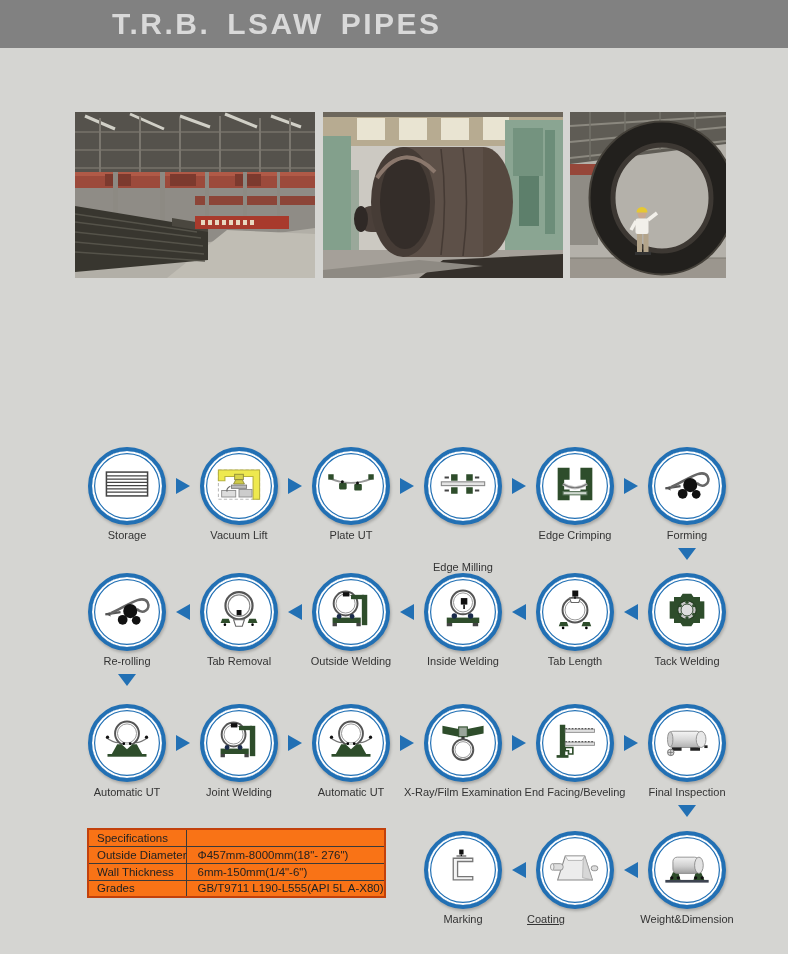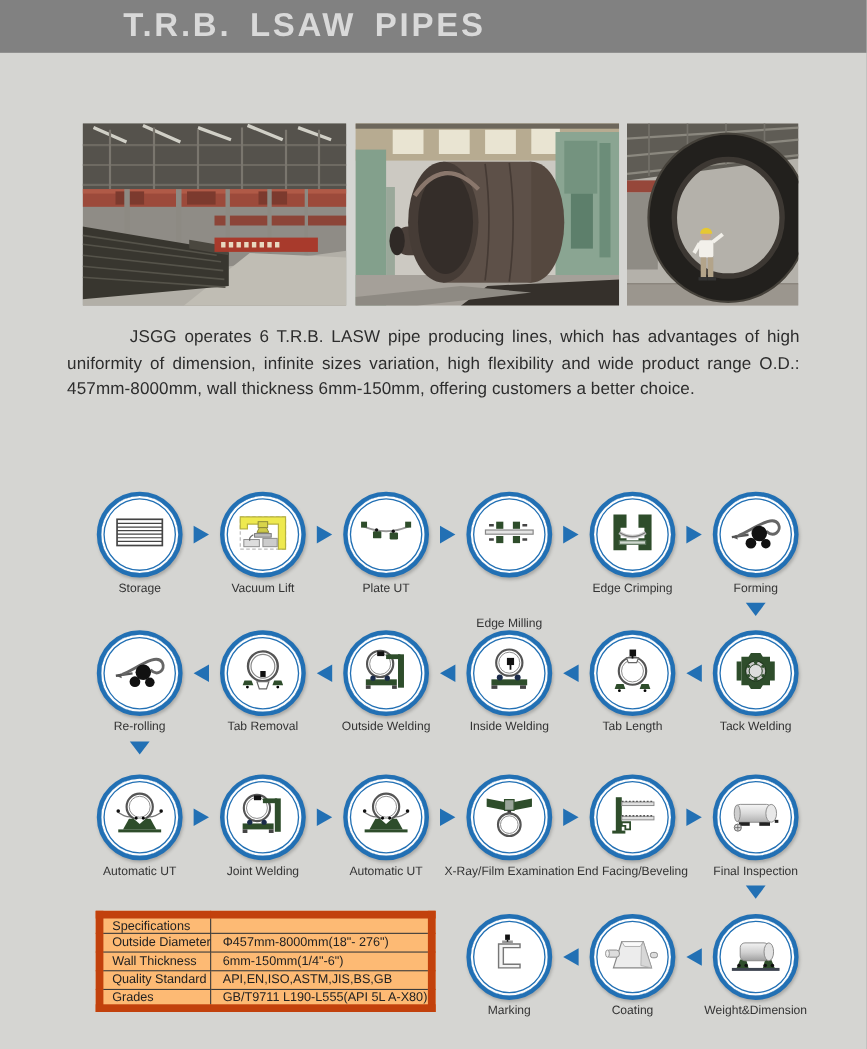--- a/index.html
+++ b/index.html
@@ -27,21 +27,21 @@
     display:flex;align-items:center;justify-content:center;}
   .circle svg{width:52px;height:44px;}
   .step-label{position:absolute;width:124px;text-align:center;font-size:11px;color:#333;}
   .harrow{position:absolute;width:0;height:0;border-top:8px solid transparent;border-bottom:8px solid transparent;}
   .arr-right{border-left:14px solid var(--blue);}
   .arr-left{border-right:14px solid var(--blue);}
   .varrow{position:absolute;width:0;height:0;border-left:9px solid transparent;border-right:9px solid transparent;
     border-top:12px solid var(--blue);}
 
   .spec-table{position:absolute;left:87px;top:828px;width:291px;border-collapse:collapse;
-    background:#fdba74;border:7px solid #c2410c;}
+    background:#f97316;border:2px solid #c2410c;}
   .spec-table td{border:1.3px solid #3a3a3a;height:17px;font-size:11.5px;color:#222;
     padding:0 0 0 8px;white-space:nowrap;}
   .spec-table td.spec-label{width:94px;}
   .spec-table td.spec-value{padding-left:10px;}
 </style>
 </head>
 <body>
 
 <div class="page">
 
@@ -153,21 +153,20 @@
         <path d="M78 108l9-7" stroke="#f2f0ea" stroke-width="3.5" fill="none"></path>
         <path d="M66 109l-5 9" stroke="#f2f0ea" stroke-width="3.5" fill="none"></path>
         <rect x="67" y="122" width="5" height="18" fill="#b3a48a"></rect>
         <rect x="73.5" y="122" width="5" height="18" fill="#b3a48a"></rect>
         <rect x="65" y="140" width="8" height="3" fill="#333"></rect>
           <rect x="73" y="140" width="8" height="3" fill="#333"></rect>
       </g>
     </svg>
   </div>
 
-  <p class="intro">JSGG operates 6 T.R.B. LASW pipe producing lines, which has advantages of high uniformity of dimension, infinite sizes variation, high flexibility and wide product range O.D.: 457mm-8000mm, wall thickness 6mm-150mm, offering customers a better choice.</p>
 
   <div class="flow" id="flow">
       <div class="step" style="left: 88px; top: 447px;">
         <div class="circle">
           <span><svg viewBox="0 0 48 40">
               <rect x="5" y="9" width="38" height="22" fill="#fff" stroke="#444" stroke-width="1.4"></rect>
               <path d="M5 12.5h38M5 15.5h38M5 18.5h38M5 21.5h38M5 24.5h38M5 27.5h38" stroke="#444" stroke-width="1" fill="none"></path>
             </svg></span>
         </div>
       </div>
@@ -472,21 +471,21 @@
           <span><svg viewBox="0 0 48 40">
               <path d="M15 9h18l7 22H8z" fill="#ececec" stroke="#888" stroke-width="1"></path>
               <path d="M15 9h18l-2.5 4h-13z" fill="#fafafa" stroke="#999" stroke-width="0.6"></path>
               <path d="M33 9l7 22-9-2 .5-16z" fill="#d7d7d7" stroke="#999" stroke-width="0.5"></path>
               <rect x="2" y="16" width="11" height="6" rx="2.5" fill="#ddd" stroke="#888" stroke-width="0.8"></rect>
               <ellipse cx="3" cy="19" rx="1.6" ry="3" fill="#f2f2f2" stroke="#888" stroke-width="0.7"></ellipse>
               <rect x="39" y="18" width="6" height="4.5" rx="2" fill="#ddd" stroke="#888" stroke-width="0.8"></rect>
             </svg></span>
         </div>
       </div>
-      <div class="step-label" style="left: 513px; top: 913px;">Coating</div>
+      <div class="step-label" style="left: 484px; top: 913px; text-decoration: underline;">Coating</div>
       <div class="harrow arr-left" style="left: 624px; top: 862px;"></div>
       <div class="step" style="left: 648px; top: 831px;">
         <div class="circle">
           <span><svg viewBox="0 0 48 40">
               <defs>
                 <linearGradient id="cylg2" x1="0" y1="0" x2="0" y2="1">
                   <stop offset="0" stop-color="#f2f2f2"></stop>
                   <stop offset="0.55" stop-color="#cfcfcf"></stop>
                   <stop offset="1" stop-color="#9f9f9f"></stop>
                 </linearGradient>
@@ -517,23 +516,19 @@
         </tr>
         <tr>
           <td class="spec-label">Outside Diameter</td>
           <td class="spec-value">Φ457mm-8000mm(18"- 276")</td>
         </tr>
         <tr>
           <td class="spec-label">Wall Thickness</td>
           <td class="spec-value">6mm-150mm(1/4"-6")</td>
         </tr>
         <tr>
-          <td class="spec-label">Quality Standard</td>
-          <td class="spec-value">API,EN,ISO,ASTM,JIS,BS,GB</td>
-        </tr>
-        <tr>
           <td class="spec-label">Grades</td>
           <td class="spec-value">GB/T9711 L190-L555(API  5L  A-X80)</td>
         </tr>
       </tbody>
   </table>
 
 </div>
 
 </body></html>

